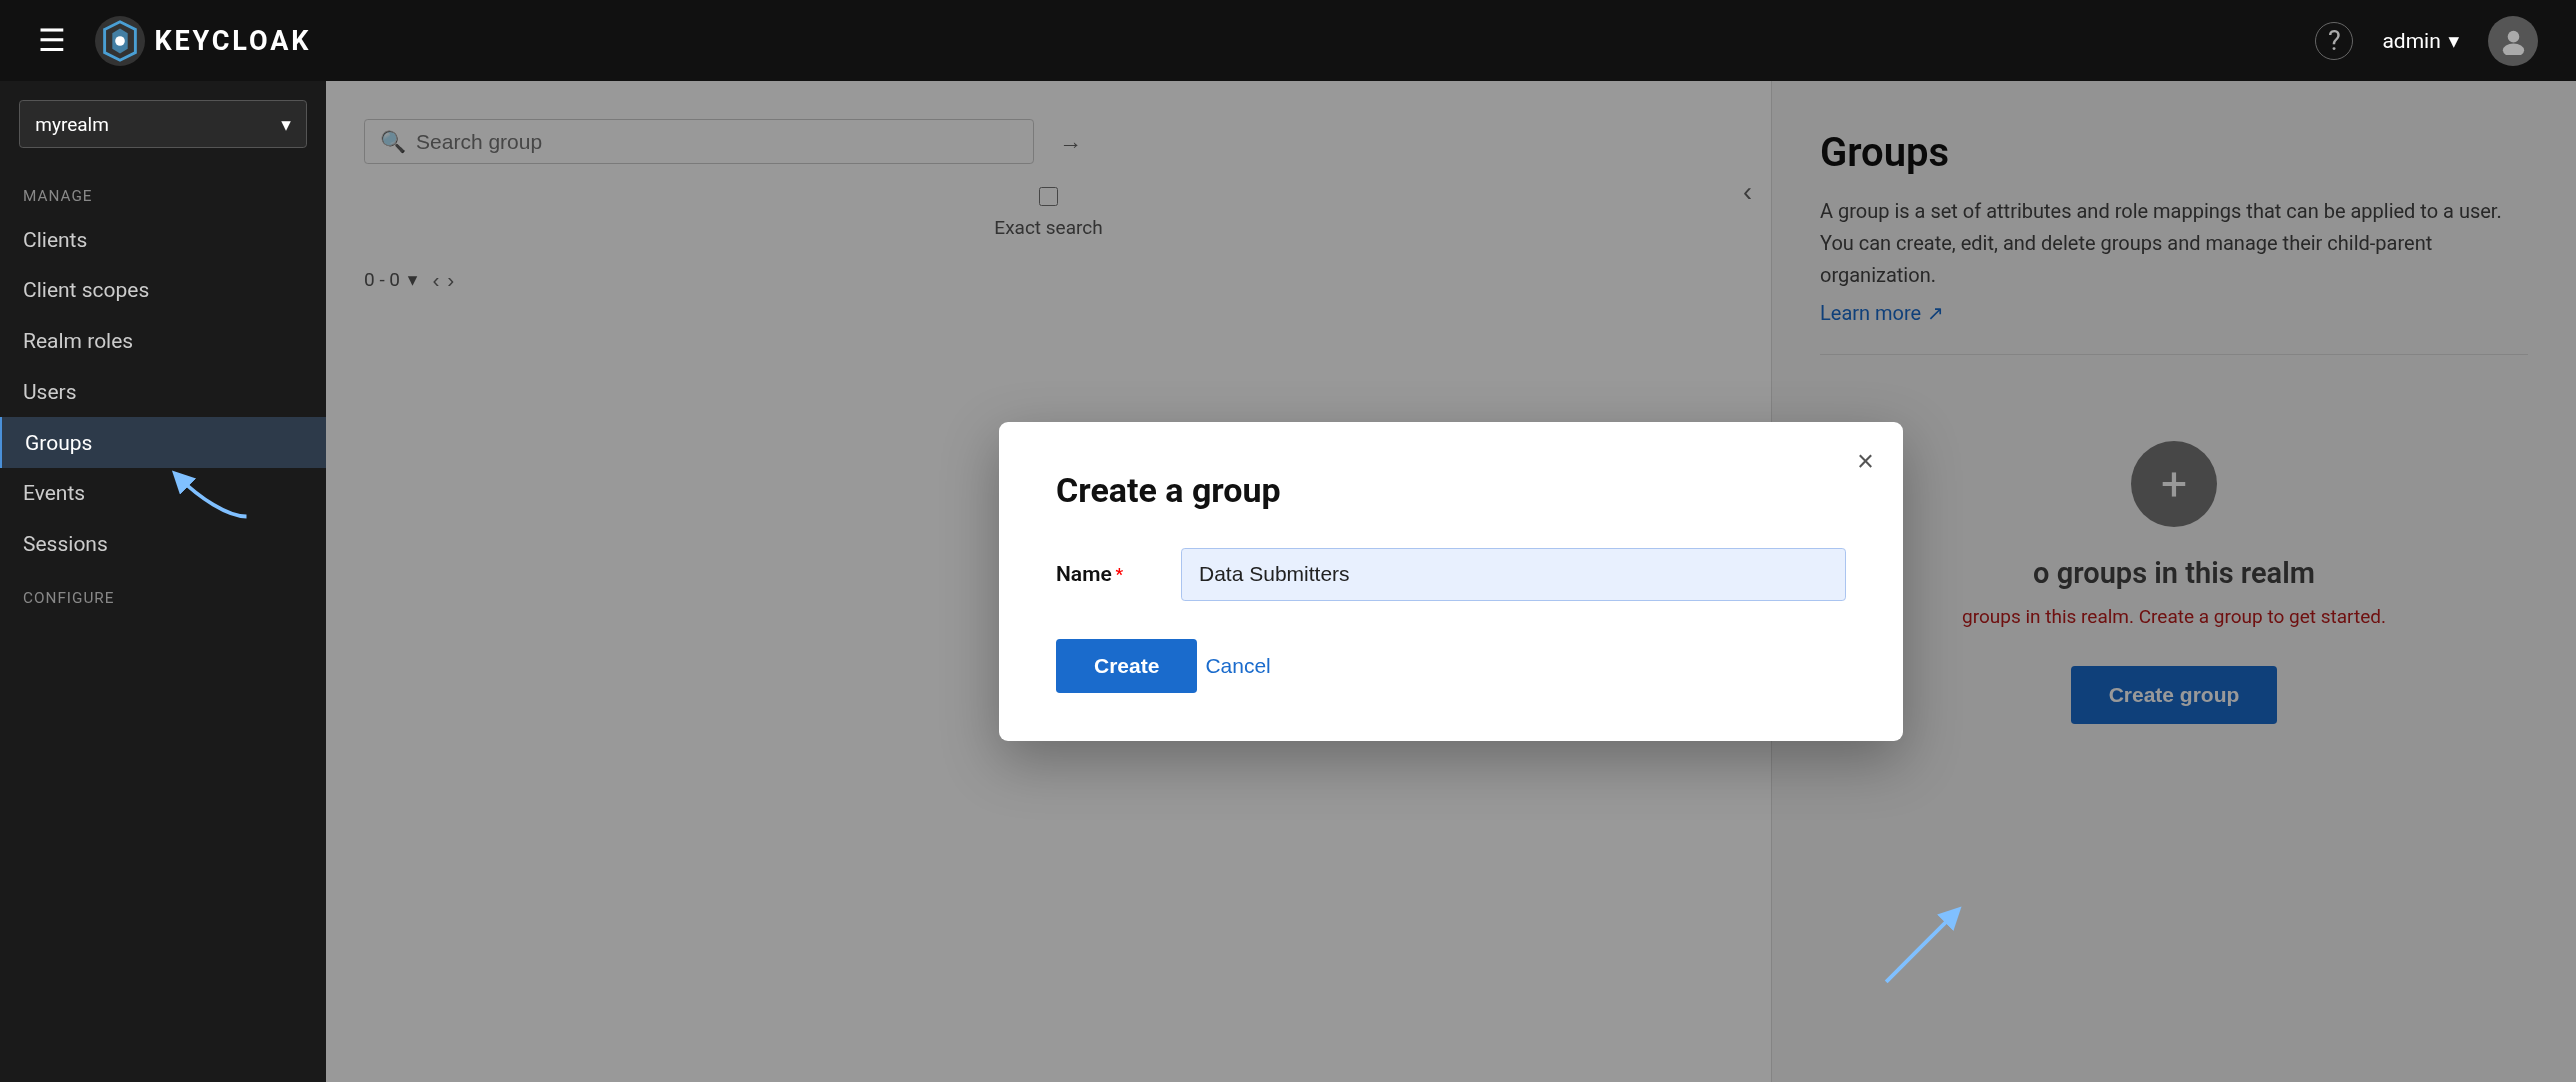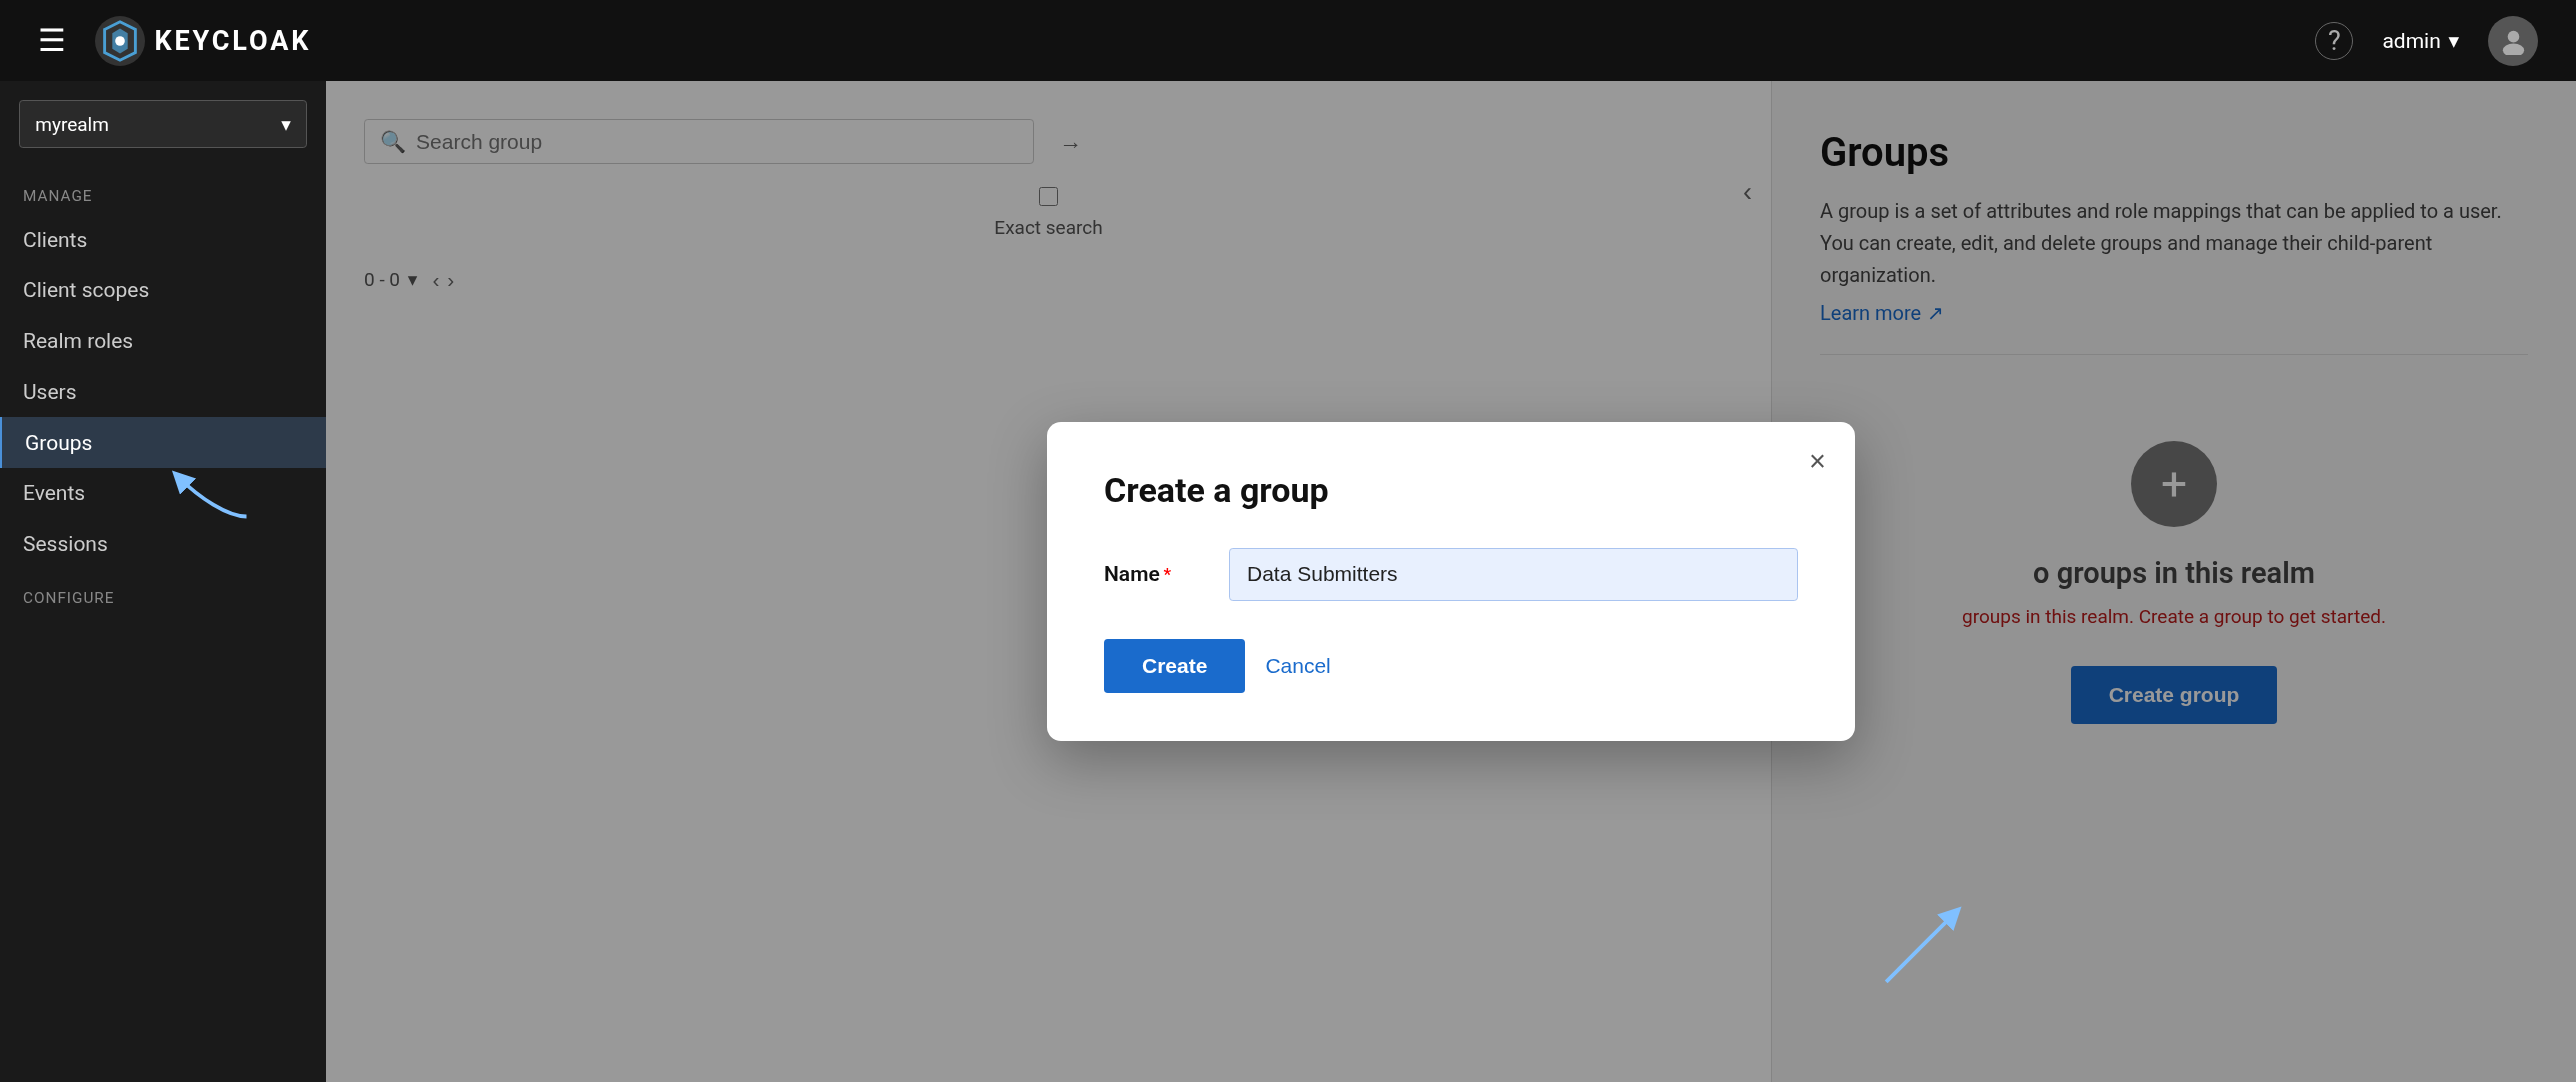--- a/index.html
+++ b/index.html
@@ -310,23 +310,23 @@
       background: rgba(0, 0, 0, 0.4);
       z-index: 50;
       display: flex;
       align-items: center;
       justify-content: center;
     }
 
     
     .modal {
       background: white;
-      border-radius: 14px;
+      border-radius: 9px;
       padding: 48px 57px;
-      width: 808px;
+      width: 904px;
       position: relative;
       box-shadow: 0 19px 57px rgba(0,0,0,0.3);
     }
     .modal-title {
       font-size: 34px;
       font-weight: 700;
       color: #111;
       margin-bottom: 38px;
     }
     .modal-close {
@@ -364,21 +364,21 @@
       border: 1px solid #aac4f0;
       border-radius: 3.8px;
       padding: 13.4px 17px;
       font-size: 21px;
       color: #222;
       outline: none;
     }
     .modal-actions {
       display: flex;
       align-items: center;
-      gap: 20px;
+      gap: 8px;
     }
     .btn-create {
       background: #1a6bcc;
       color: white;
       border: none;
       padding: 15.3px 38px;
       font-size: 21px;
       border-radius: 3.8px;
       cursor: pointer;
       font-weight: 600;

